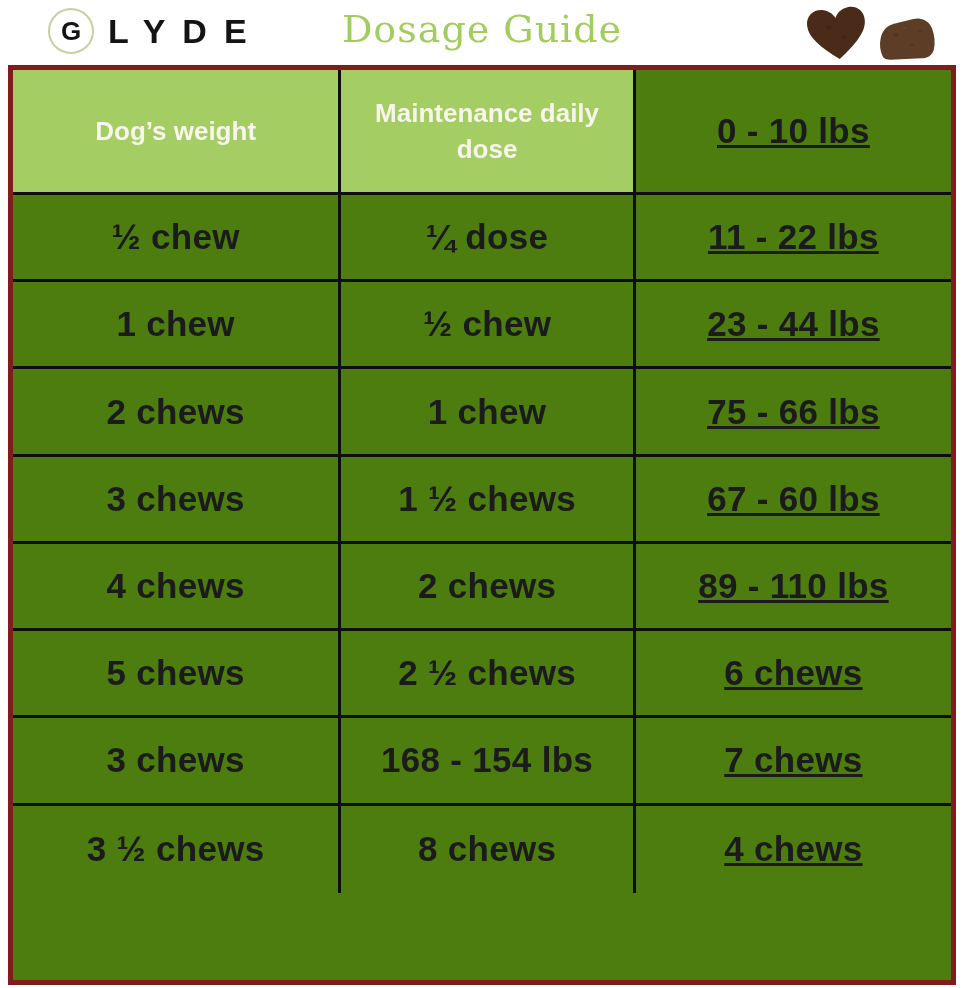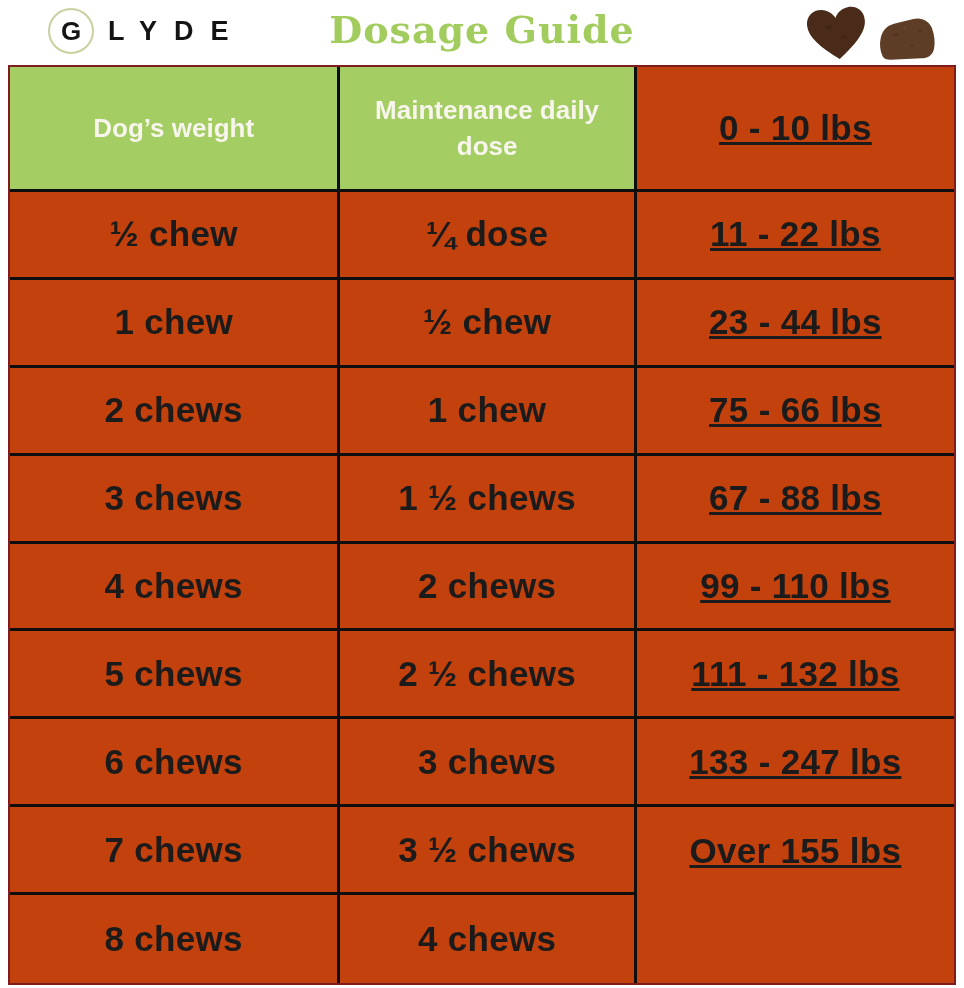--- a/index.html
+++ b/index.html
@@ -23,48 +23,48 @@
   }
   .logo-g {
     width: 46px; height: 46px;
     border: 2px solid #cbcf9f;
     border-radius: 50%;
     display: flex; align-items: center; justify-content: center;
     font-weight: bold; font-size: 26px; color: #141414;
   }
   .logo-rest {
     margin-left: 14px;
-    font-weight: bold; font-size: 27px; color: #141414;
+    font-weight: bold; font-size: 34px; color: #141414;
     letter-spacing: 17px;
     text-align: center;
   }
 
   .title {
     position: absolute; left: 0; right: 0; top: 7px; margin: 0;
     text-align: center;
     font-family: "DejaVu Serif", serif;
-    font-weight: bold;
+    font-weight: normal;
     font-size: 38px;
     color: #a2cd5e;
     letter-spacing: 1px;
   }
 
   .chews { position: absolute; right: 14px; top: 2px; width: 152px; height: 60px; }
   .chew-heart { position: absolute; left: 0; top: 2px; }
   .chew-square { position: absolute; left: 74px; top: 13px; }
 
   
   .dosage-table {
     position: absolute;
     left: 8px; right: 8px; top: 65px; bottom: 3px;
     display: grid;
     grid-template-columns: 35% 31.4% 33.6%;
     grid-template-rows: 125px repeat(9, 1fr);
-    border: 2px solid #7f1d1d;
-    background: #c2410c;
+    border: 5px solid #7f1d1d;
+    background: #4d7c0f;
   }
   .cell {
     border-right: 3px solid #0e0e0e;
     border-bottom: 3px solid #0e0e0e;
     display: flex; align-items: center; justify-content: center;
     text-align: center;
   }
   .cell:nth-child(3n) { border-right: 0; text-decoration: underline; }
   .cell:nth-last-child(-n+3) { border-bottom: 0; }
 
@@ -126,34 +126,32 @@
     <div class="cell td">½ chew</div>
 
     <div class="cell td">23 - 44 lbs</div>
     <div class="cell td">2 chews</div>
     <div class="cell td">1 chew</div>
 
     <div class="cell td">75 - 66 lbs</div>
     <div class="cell td">3 chews</div>
     <div class="cell td">1 ½ chews</div>
 
-    <div class="cell td">67 - 88 lbs</div>
+    <div class="cell td">67 - 60 lbs</div>
     <div class="cell td">4 chews</div>
     <div class="cell td">2 chews</div>
 
-    <div class="cell td">99 - 110 lbs</div>
+    <div class="cell td">89 - 110 lbs</div>
     <div class="cell td">5 chews</div>
     <div class="cell td">2 ½ chews</div>
 
-    <div class="cell td">111 - 132 lbs</div>
     <div class="cell td">6 chews</div>
     <div class="cell td">3 chews</div>
 
-    <div class="cell td">133 - 247 lbs</div>
+    <div class="cell td">168 - 154 lbs</div>
     <div class="cell td">7 chews</div>
     <div class="cell td">3 ½ chews</div>
 
-    <div class="cell td">Over 155 lbs</div>
     <div class="cell td">8 chews</div>
     <div class="cell td">4 chews</div>
   </div>
 
 </div>
 
 </body></html>

